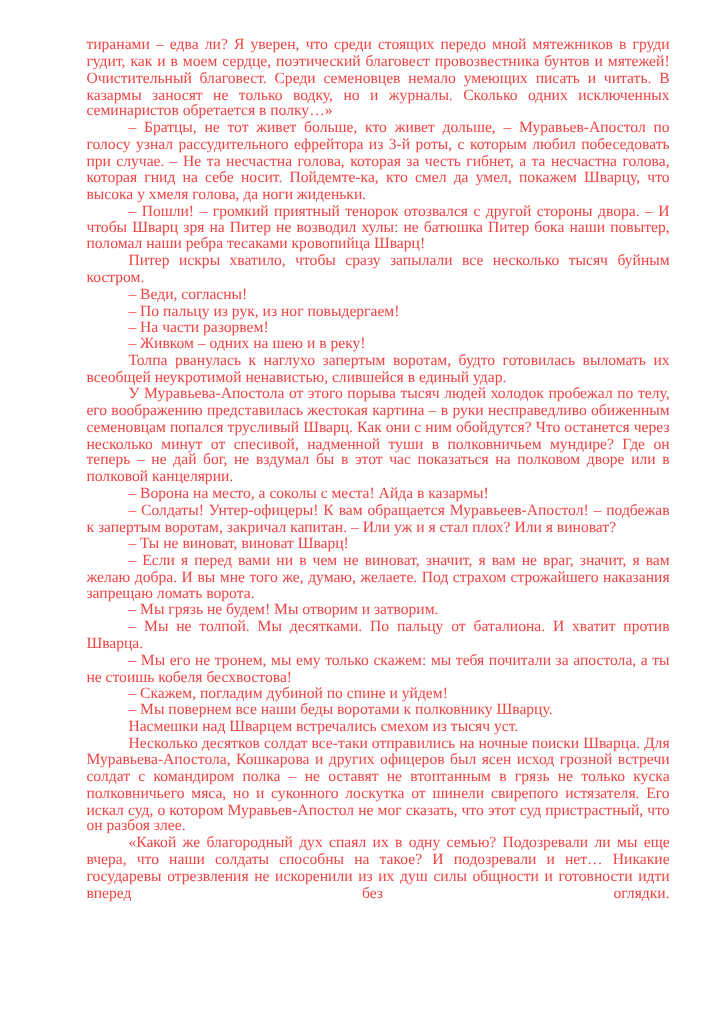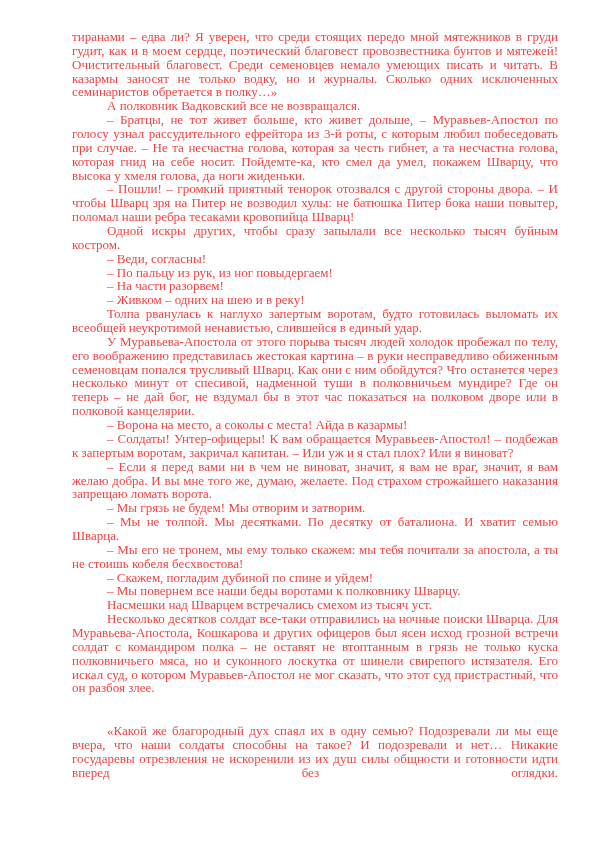--- a/index.html
+++ b/index.html
@@ -13,41 +13,41 @@
     font-size: 13px;
     line-height: 13.86px;
     color: #ef4444;
     text-align: justify;
   }
   .page p {
     margin: 0;
     text-indent: 35px;
   }
   .page p.noindent { text-indent: 0; }
-  .page p.last-just { text-align-last: justify; margin-top: 29px; }
+  .page p.last-just { text-align-last: justify; }
 </style>
 </head>
 <body>
 
 <div class="page">
   <p class="noindent">тиранами – едва ли? Я уверен, что среди стоящих передо мной мятежников в груди гудит, как и в моем сердце, поэтический благовест провозвестника бунтов и мятежей! Очистительный благовест. Среди семеновцев немало умеющих писать и читать. В казармы заносят не только водку, но и журналы. Сколько одних исключенных семинаристов обретается в полку…»</p>
-  <p>А полковник Вадковский все не возвращался.</p>
   <p>– Братцы, не тот живет больше, кто живет дольше, – Муравьев-Апостол по голосу узнал рассудительного ефрейтора из 3-й роты, с которым любил побеседовать при случае. – Не та несчастна голова, которая за честь гибнет, а та несчастна голова, которая гнид на себе носит. Пойдемте-ка, кто смел да умел, покажем Шварцу, что высока у хмеля голова, да ноги жиденьки.</p>
   <p>– Пошли! – громкий приятный тенорок отозвался с другой стороны двора. – И чтобы Шварц зря на Питер не возводил хулы: не батюшка Питер бока наши повытер, поломал наши ребра тесаками кровопийца Шварц!</p>
-  <p>Одной искры других, чтобы сразу запылали все несколько тысяч буйным костром.</p>
+  <p>Питер искры хватило, чтобы сразу запылали все несколько тысяч буйным костром.</p>
   <p>– Веди, согласны!</p>
   <p>– По пальцу из рук, из ног повыдергаем!</p>
   <p>– На части разорвем!</p>
   <p>– Живком – одних на шею и в реку!</p>
   <p>Толпа рванулась к наглухо запертым воротам, будто готовилась выломать их всеобщей неукротимой ненавистью, слившейся в единый удар.</p>
   <p>У Муравьева-Апостола от этого порыва тысяч людей холодок пробежал по телу, его воображению представилась жестокая картина – в руки несправедливо обиженным семеновцам попался трусливый Шварц. Как они с ним обойдутся? Что останется через несколько минут от спесивой, надменной туши в полковничьем мундире? Где он теперь – не дай бог, не вздумал бы в этот час показаться на полковом дворе или в полковой канцелярии.</p>
   <p>– Ворона на место, а соколы с места! Айда в казармы!</p>
   <p>– Солдаты! Унтер-офицеры! К вам обращается Муравьеев-Апостол! – подбежав к запертым воротам, закричал капитан. – Или уж и я стал плох? Или я виноват?</p>
+  <p>– Ты не виноват, виноват Шварц!</p>
   <p>– Если я перед вами ни в чем не виноват, значит, я вам не враг, значит, я вам желаю добра. И вы мне того же, думаю, желаете. Под страхом строжайшего наказания запрещаю ломать ворота.</p>
   <p>– Мы грязь не будем! Мы отворим и затворим.</p>
-  <p>– Мы не толпой. Мы десятками. По десятку от баталиона. И хватит семью Шварца.</p>
+  <p>– Мы не толпой. Мы десятками. По пальцу от баталиона. И хватит против Шварца.</p>
   <p>– Мы его не тронем, мы ему только скажем: мы тебя почитали за апостола, а ты не стоишь кобеля бесхвостова!</p>
   <p>– Скажем, погладим дубиной по спине и уйдем!</p>
   <p>– Мы повернем все наши беды воротами к полковнику Шварцу.</p>
   <p>Насмешки над Шварцем встречались смехом из тысяч уст.</p>
   <p>Несколько десятков солдат все-таки отправились на ночные поиски Шварца. Для Муравьева-Апостола, Кошкарова и других офицеров был ясен исход грозной встречи солдат с командиром полка – не оставят не втоптанным в грязь не только куска полковничьего мяса, но и суконного лоскутка от шинели свирепого истязателя. Его искал суд, о котором Муравьев-Апостол не мог сказать, что этот суд пристрастный, что он разбоя злее.</p>
   <p class="last-just">«Какой же благородный дух спаял их в одну семью? Подозревали ли мы еще вчера, что наши солдаты способны на такое? И подозревали и нет… Никакие государевы отрезвления не искоренили из их душ силы общности и готовности идти вперед без оглядки.</p>
 </div>
 
 </body></html>

